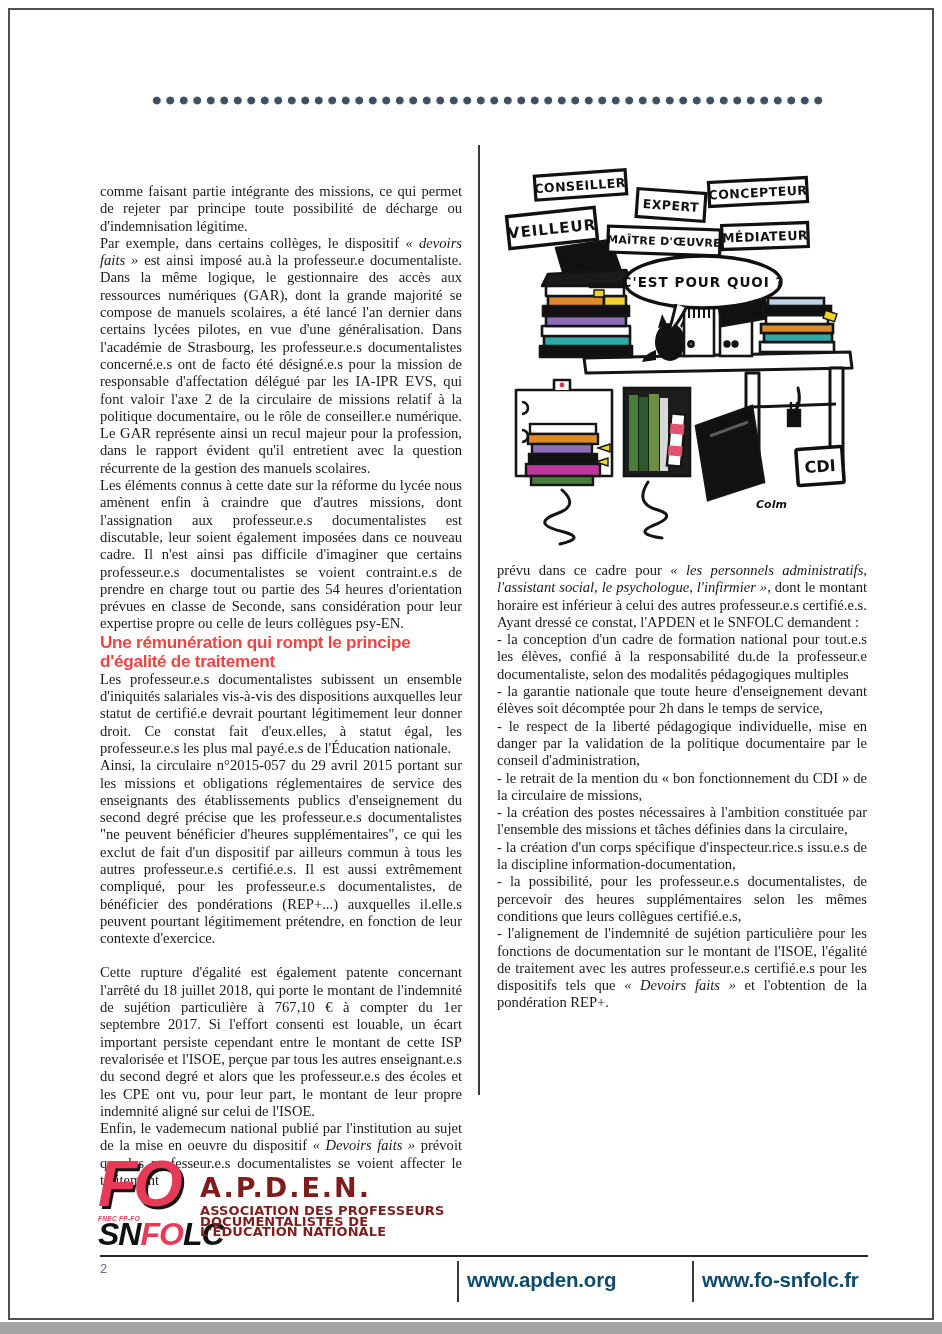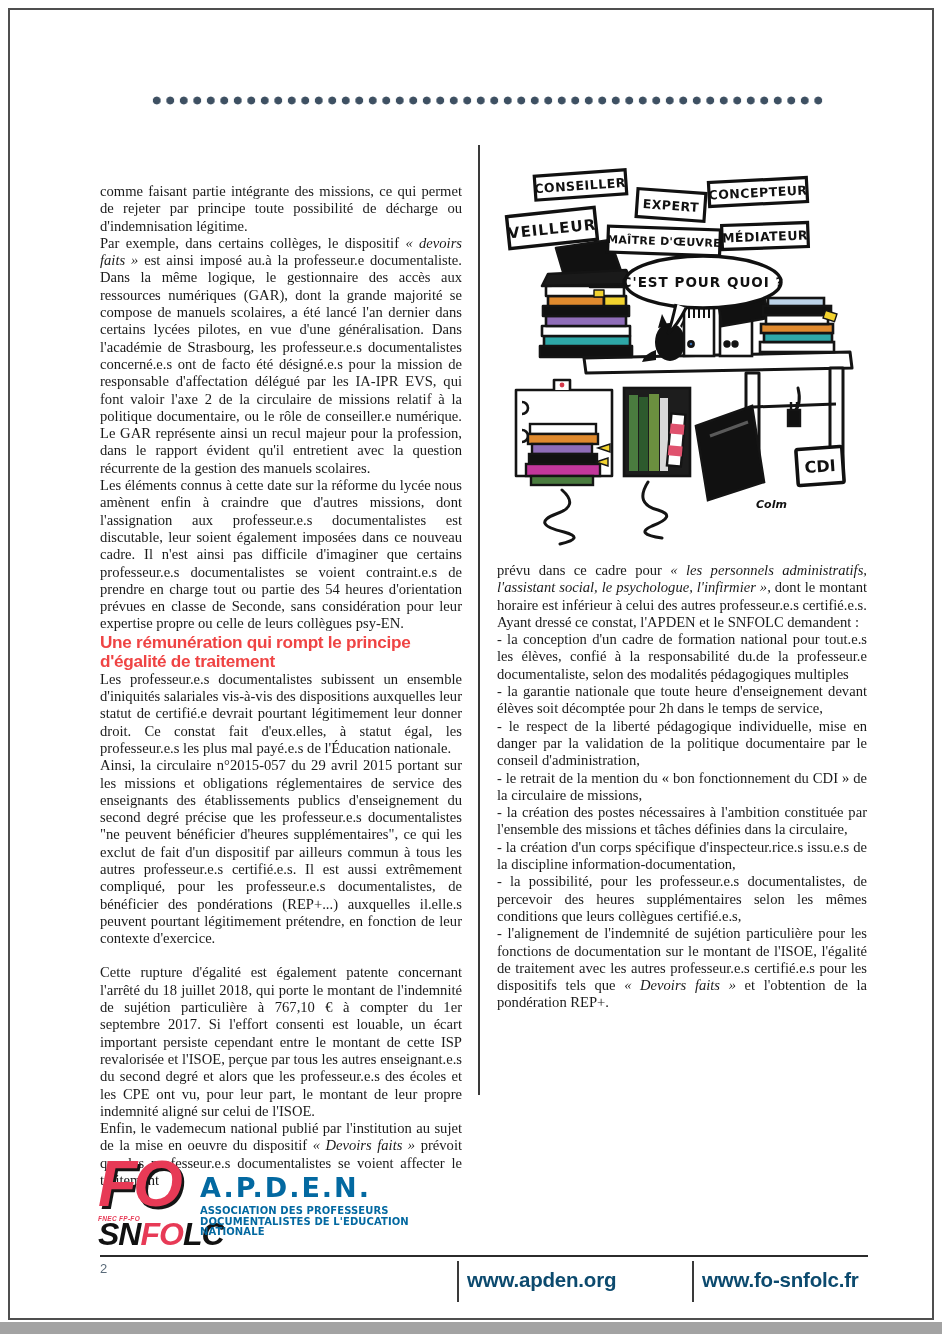--- a/index.html
+++ b/index.html
@@ -41,23 +41,23 @@
   .sig-t { font-size:11px; font-weight:400; fill:#8a8a8a; font-style:italic; }
 
   
   .fo-logo { position:absolute; left:88px; top:1146px; width:130px; height:96px;
              font-family:"Liberation Sans", sans-serif; }
   .fo-big { font-size:64px; font-weight:700; font-style:italic; color:#e73a56; line-height:56px;
             letter-spacing:-4px; text-shadow:2.5px 2.5px 0 #151515; }
   .fo-small-red { font-size:6.5px; font-weight:700; color:#e73a56; font-style:italic; margin-top:3px; letter-spacing:0.3px;}
   .snfolc { font-size:32px; font-weight:700; font-style:italic; letter-spacing:-1px; line-height:24px; color:#111; }
   .snfolc .red { color:#e73a56; }
-  .apden-logo { position:absolute; left:190px; top:1163px; width:260px; font-family:"DejaVu Sans", sans-serif; color:#0369a1; }
+  .apden-logo { position:absolute; left:190px; top:1163px; width:260px; font-family:"DejaVu Sans", sans-serif; color:#7f1d1d; }
   .apden-title { font-size:27px; font-weight:700; letter-spacing:2px; line-height:30px; }
-  .apden-sub { font-size:10px; font-weight:700; line-height:10.5px; letter-spacing:0.1px; margin-top:3px; }
+  .apden-sub { font-size:13px; font-weight:700; line-height:10.5px; letter-spacing:0.1px; margin-top:3px; }
 
   
   .footer-rule { position:absolute; left:90px; top:1245px; width:768px; height:2px; background:#2b2b2b; }
   .page-num { position:absolute; left:90px; top:1251px; font-family:"Liberation Sans", sans-serif;
               font-size:13px; color:#5a6b7a; }
   .vbar { position:absolute; top:1251px; width:1.5px; height:41px; background:#3a3a3a; }
   .vbar1 { left:447px; } .vbar2 { left:682px; }
   .url { position:absolute; top:1258px; font-family:"Liberation Sans", sans-serif; font-weight:700;
          font-size:20.5px; color:#0c4a6e; letter-spacing:-0.2px; }
   .url1 { left:457px; } .url2 { left:692px; }

